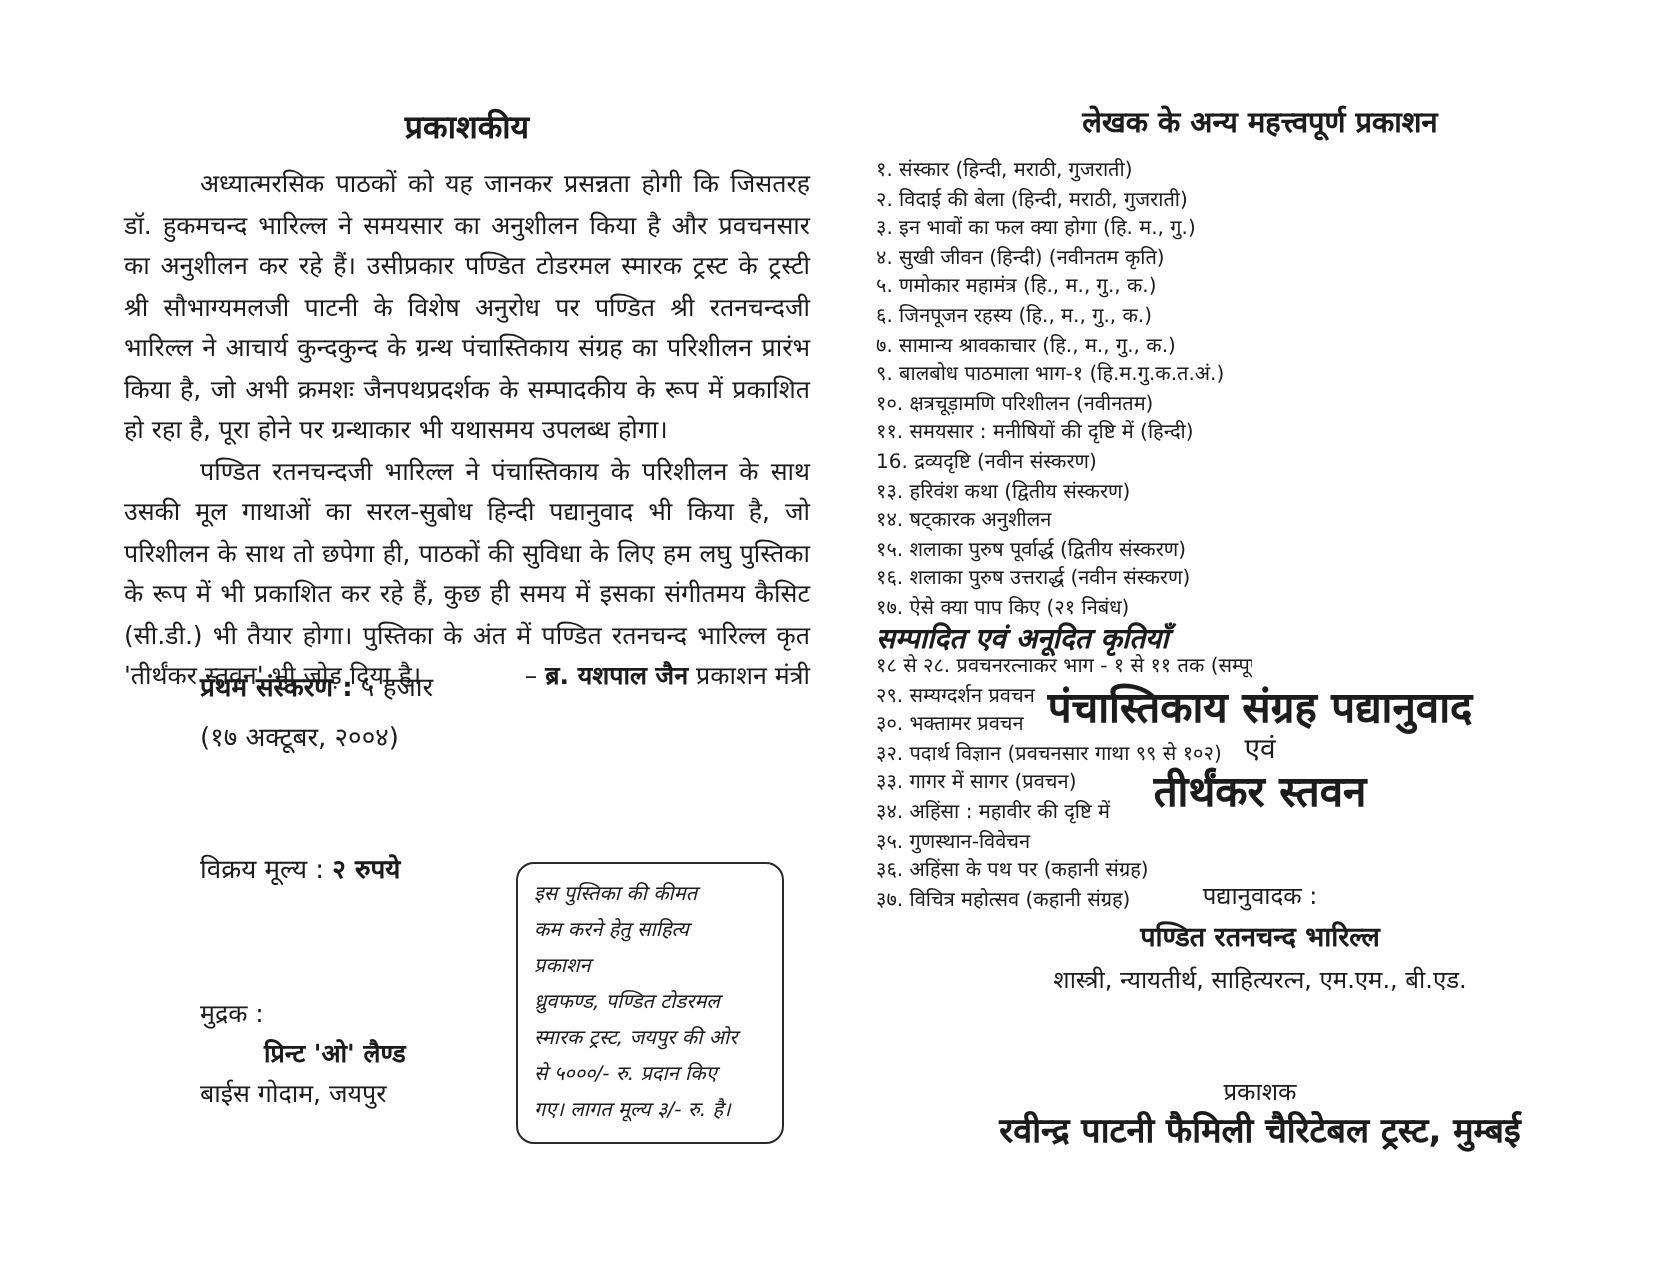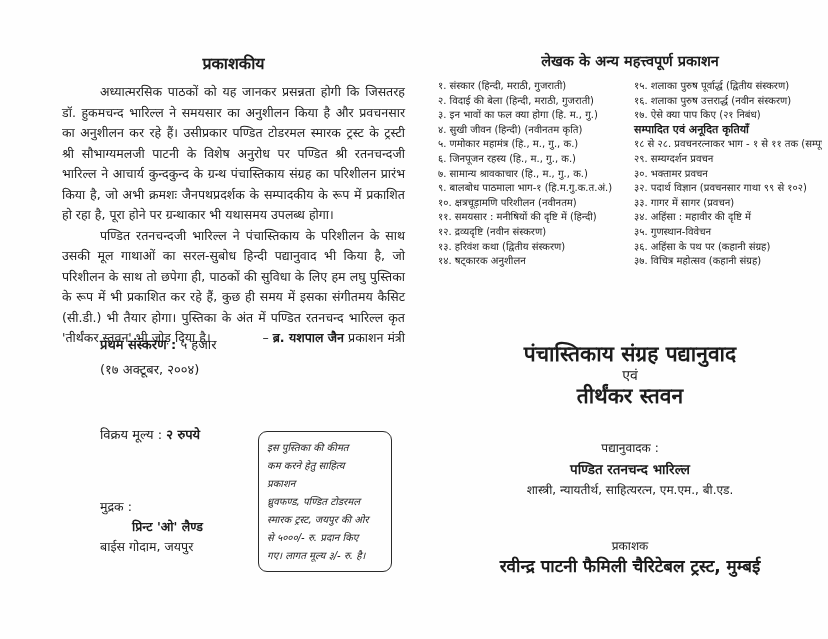--- a/index.html
+++ b/index.html
@@ -56,26 +56,26 @@
   #printer-block .printer-name { font-weight: bold; padding-left: 32px; }
 
   
   #right-page { left: 438px; top: 50px; width: 384px; }
   .other-pubs-heading {
     text-align: center;
     font-weight: bold;
     font-size: 14.5px;
     margin-bottom: 9px;
   }
-  .pub-columns { display: flex; }
+  .pub-columns { display: flex; flex-direction: column; }
   .pub-col { font-size: 10px; line-height: 14.6px; }
   .pub-col-1 { width: 196px; }
   .pub-col-2 { width: 188px; }
   .pub-col .list-line { white-space: nowrap; overflow: hidden; }
-  .sub-heading { font-weight: bold; font-size: 11px; }
+  .sub-heading { font-weight: bold; font-size: 14px; font-style: italic; }
 
   #title-block {
     position: absolute; left: 438px; top: 340px; width: 384px;
     text-align: center;
   }
   .book-title { font-weight: bold; font-size: 21px; line-height: 28px; }
   .book-title-evam { font-size: 14px; line-height: 14px; }
 
   #translator-block {
     position: absolute; left: 438px; top: 438px; width: 384px;
@@ -133,21 +133,21 @@
         <div class="list-line">१. संस्कार (हिन्दी, मराठी, गुजराती)</div>
         <div class="list-line">२. विदाई की बेला (हिन्दी, मराठी, गुजराती)</div>
         <div class="list-line">३. इन भावों का फल क्या होगा (हि. म., गु.)</div>
         <div class="list-line">४. सुखी जीवन (हिन्दी) (नवीनतम कृति)</div>
         <div class="list-line">५. णमोकार महामंत्र (हि., म., गु., क.)</div>
         <div class="list-line">६. जिनपूजन रहस्य (हि., म., गु., क.)</div>
         <div class="list-line">७. सामान्य श्रावकाचार (हि., म., गु., क.)</div>
         <div class="list-line">९. बालबोध पाठमाला भाग-१ (हि.म.गु.क.त.अं.)</div>
         <div class="list-line">१०. क्षत्रचूड़ामणि परिशीलन (नवीनतम)</div>
         <div class="list-line">११. समयसार : मनीषियों की दृष्टि में (हिन्दी)</div>
-        <div class="list-line">१२. द्रव्यदृष्टि (नवीन संस्करण)</div>
+        <div class="list-line">16. द्रव्यदृष्टि (नवीन संस्करण)</div>
         <div class="list-line">१३. हरिवंश कथा (द्वितीय संस्करण)</div>
         <div class="list-line">१४. षट्कारक अनुशीलन</div>
       </div>
     <div class="pub-col pub-col-2">
       <div>
           <div class="list-line">१५. शलाका पुरुष पूर्वार्द्ध (द्वितीय संस्करण)</div>
           <div class="list-line">१६. शलाका पुरुष उत्तरार्द्ध (नवीन संस्करण)</div>
           <div class="list-line">१७. ऐसे क्या पाप किए (२१ निबंध)</div>
         </div>
       <div class="sub-heading">सम्पादित एवं अनूदित कृतियाँ</div>

